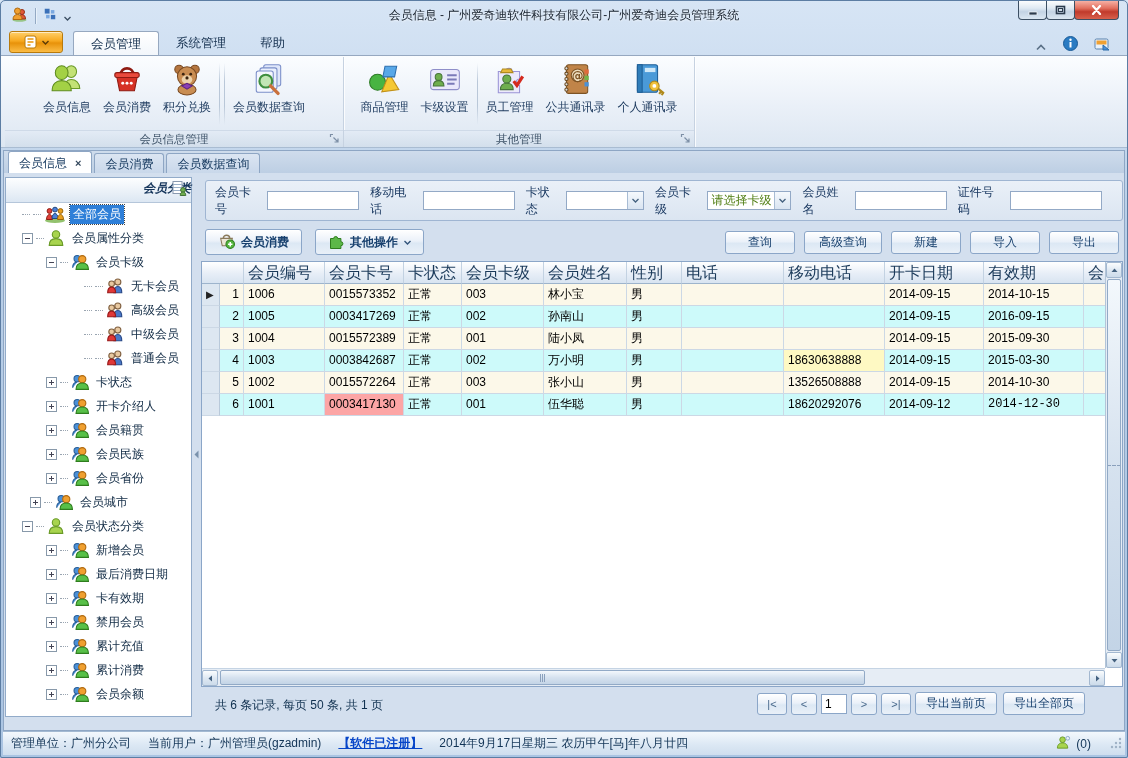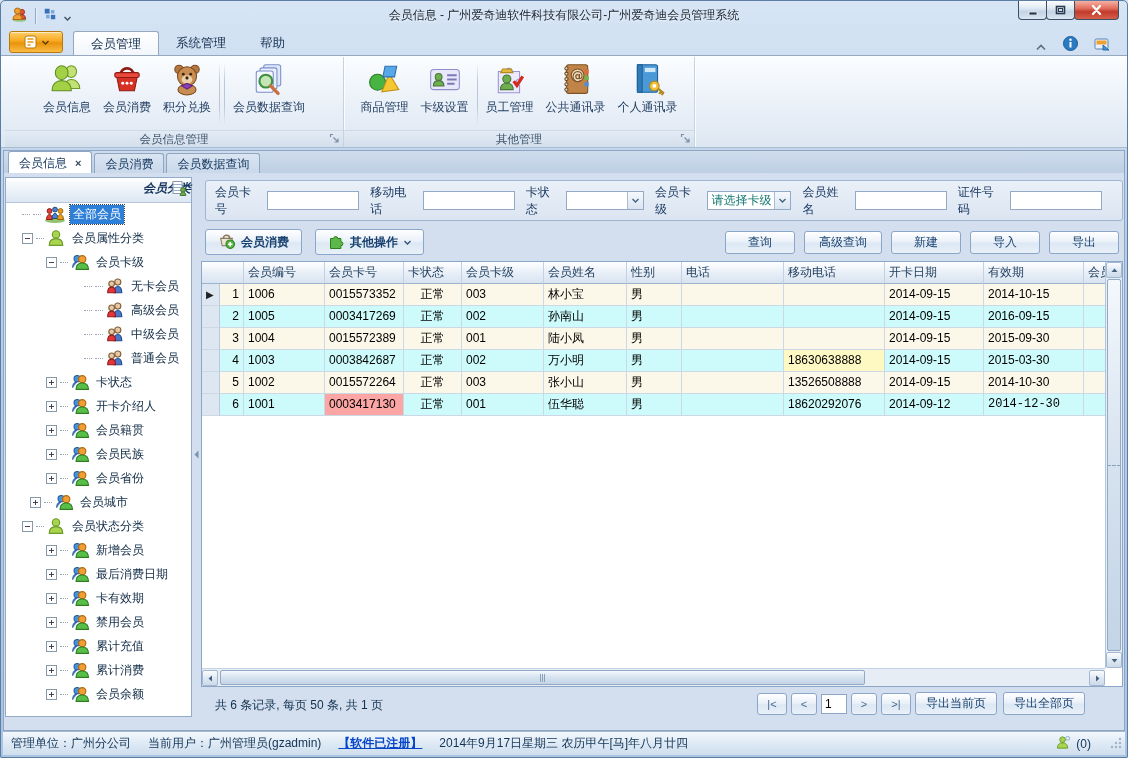--- a/index.html
+++ b/index.html
@@ -63,44 +63,44 @@
   .tlabel{padding:1px 3px;}
   .tlabel.sel{background:#2e7fd8;color:#fff;outline:1px dotted #444;}
   .splitter{position:absolute;left:191px;top:432px;width:8px;height:42px;display:flex;align-items:center;justify-content:center;}
   
   .search{position:absolute;left:204px;top:179px;width:918px;height:41px;border:1px solid #9fb5d2;border-radius:3px;
     background:linear-gradient(#eaf0f8,#dbe5f1);display:flex;align-items:center;padding:0 9px;}
   .sfield{display:flex;align-items:center;margin-right:11px;}
   .sfield label{font-size:12px;color:#16355e;margin-right:5px;}
   .sfield input{height:19px;border:1px solid #93a9c6;font:12px "Liberation Sans","DejaVu Sans",sans-serif;padding:0 3px;}
   .selbox{height:19px;border:1px solid #93a9c6;background:#fff;display:flex;align-items:center;}
-  .selbox .val{flex:1;font-size:12px;color:#0f766e;padding:0 3px;overflow:hidden;white-space:nowrap;}
+  .selbox .val{flex:1;font-size:12px;color:#4d7c0f;padding:0 3px;overflow:hidden;white-space:nowrap;}
   .ddbtn{width:16px;height:100%;border-left:1px solid #a8bcd4;background:linear-gradient(#f5f9fd,#d9e4f1);
     display:flex;align-items:center;justify-content:center;flex:none;}
   .ddbtn svg{display:block;}
   
   .btn{border:1px solid #8ba6c8;border-radius:3px;color:#17406e;font-size:12px;
     background:linear-gradient(#ffffff,#ebf1f9 45%,#dce8f4 55%,#e9f0f8);
     display:flex;align-items:center;justify-content:center;box-shadow:inset 0 1px 0 rgba(255,255,255,.9);cursor:default;white-space:nowrap;}
   .tb-left{position:absolute;left:204px;top:228px;display:flex;gap:13px;}
   .btn.big{height:26px;padding:0 12px;gap:6px;font-weight:bold;}
   .tb-right{position:absolute;right:8px;top:230px;display:flex;gap:9px;}
   .btn.act{height:23px;min-width:70px;padding:0 14px;}
   
   .grid{position:absolute;left:200px;top:260px;width:922px;height:426px;border:1px solid #8ba6c8;background:#fff;overflow:hidden;}
   .gviewport{position:absolute;left:0;top:0;right:17px;bottom:18px;overflow:hidden;}
   .ghead{display:flex;height:22px;}
-  .hc{flex:none;border-right:1px solid #c3d2e2;border-bottom:1px solid #9db4cc;font-size:12px;color:#1b3a5a;
+  .hc{flex:none;border-right:1px solid #c3d2e2;border-bottom:1px solid #9db4cc;font-size:16px;color:#1b3a5a;
     background:linear-gradient(#ffffff,#e7eef7 55%,#d8e4f1);padding:0 4px;line-height:21px;overflow:hidden;white-space:nowrap;}
   .grow{display:flex;height:22px;}
   .gc{flex:none;border-right:1px solid #ccd8e5;border-bottom:1px solid #ccd8e5;font-size:12px;color:#000;
     padding:0 4px;line-height:21px;overflow:hidden;white-space:nowrap;}
   .gc.selcol{background:#dde7f1;border-right:1px solid #b9c9da;}
   .gc.numcol{text-align:right;}
-  .gc.r{text-align:center;}
+  .gc.r{text-align:left;}
   .marker{color:#222;font-size:10px;line-height:21px;}
   
   .vsb{position:absolute;right:0;top:0;width:17px;bottom:18px;background:#e6edf5;border-left:1px solid #b3c5d8;}
   .hsb{position:absolute;left:0;right:17px;bottom:0;height:18px;background:#e6edf5;border-top:1px solid #c5d4e4;}
   .sbtn{position:absolute;background:linear-gradient(#fbfdfe,#dfe9f3 50%,#ccdbea);border:1px solid #a3b8d0;border-radius:2px;
     display:flex;align-items:center;justify-content:center;}
   .thumb{position:absolute;background:linear-gradient(#f3f8fc,#d6e2ef 50%,#c3d4e6);border:1px solid #92aac6;border-radius:2px;
     display:flex;align-items:center;justify-content:center;gap:1px;}
   .thumb i{width:1px;height:8px;background:#8aa0bc;display:block;}
   .thumb.v i{width:8px;height:1px;}

